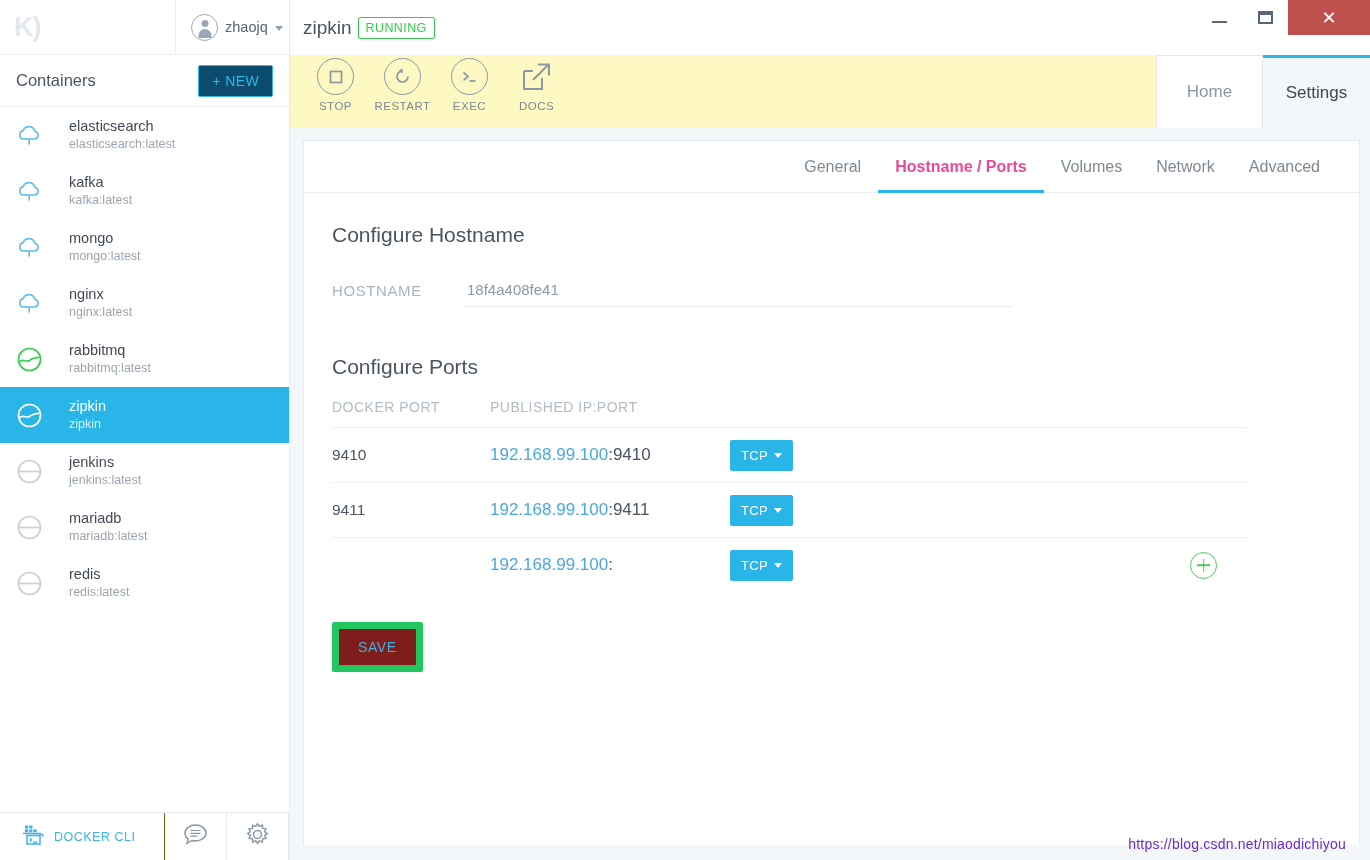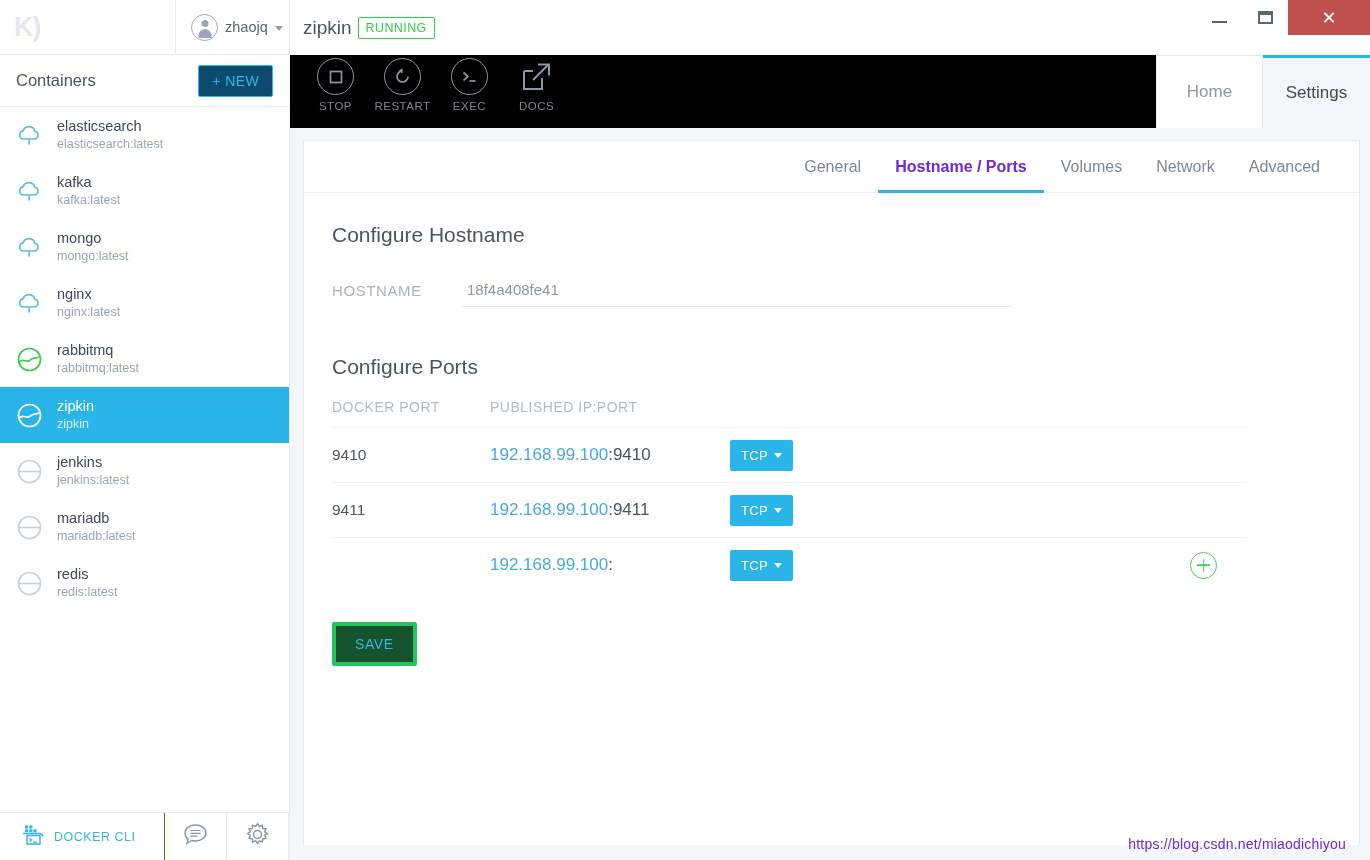--- a/index.html
+++ b/index.html
@@ -68,21 +68,21 @@
     border-radius: 2px; cursor: pointer; letter-spacing: .4px;
   }
 
   .container-list { flex: 1; overflow: hidden; }
   .c-item {
     height: 56px; display: flex; align-items: center;
     padding-left: 15px; gap: 13px; cursor: pointer;
   }
   .c-item.selected { background: #29b5e8; }
   .c-icon { width: 29px; height: 29px; flex: 0 0 auto; position: relative; }
-  .c-texts { display: flex; flex-direction: column; justify-content: center; gap: 2px; }
+  .c-texts { display: flex; flex-direction: column; justify-content: center; gap: 2px; margin-left: 12px; }
   .c-name { font-size: 14.5px; color: #3f4a56; line-height: 1.15; }
   .c-sub { font-size: 12.5px; color: #9aa5b1; line-height: 1.15; }
   .c-item.selected .c-name { color: #ffffff; }
   .c-item.selected .c-sub { color: #dcf2fb; }
 
   .sidebar-bottom {
     height: 48px; display: flex; align-items: stretch;
     border-top: 1px solid #e6ebf0;
   }
   .cli-btn {
@@ -108,21 +108,21 @@
   .winctrls { position: absolute; right: 0; top: 0; display: flex; height: 35px; }
   .win-btn {
     width: 46px; height: 35px; display: flex; align-items: center;
     justify-content: center; cursor: pointer; background: #ffffff;
   }
   .win-close { width: 82px; background: #c0504d; }
   .min-bar { width: 15px; height: 2px; background: #5a6673; margin-top: 8px; }
   .max-sq { width: 15px; height: 13px; border: 2px solid #5a6673; border-top-width: 4px; }
   .close-x { color: #fff; font-size: 18px; line-height: 1; }
 
-  .toolbar { height: 73px; display: flex; align-items: flex-start; padding-left: 12px; background: #000000; position: relative; }
+  .toolbar { height: 73px; display: flex; align-items: flex-start; padding-left: 12px; background: #fef9c3; position: relative; }
   .tool {
     width: 67px; display: flex; flex-direction: column;
     align-items: center; gap: 5px; cursor: pointer; padding-top: 3px;
   }
   .tool-circle {
     width: 37px; height: 37px; border-radius: 50%;
     border: 1.6px solid #8a97a4; display: flex; align-items: center; justify-content: center;
   }
   .tool-label { font-size: 11.5px; color: #7a8793; letter-spacing: .5px; }
 
@@ -141,21 +141,21 @@
   }
   .subtabs {
     height: 52px; display: flex; align-items: stretch;
     justify-content: flex-end; padding-right: 22px; gap: 0;
     border-bottom: 1px solid #e9eef3;
   }
   .stab {
     display: flex; align-items: center; padding: 0 17px;
     font-size: 16px; color: #7d8994; cursor: pointer; position: relative;
   }
-  .stab.active { color: #6d28d9; font-weight: bold; }
+  .stab.active { color: #ec4899; font-weight: bold; }
   .stab.active::after {
     content: ""; position: absolute; left: 0; right: 0; bottom: -1px;
     height: 3px; background: #29b5e8;
   }
 
   .section-title { font-size: 21px; color: #4a5561; }
   .body-pad { padding: 30px 0 0 28px; }
 
   .host-row { display: flex; align-items: flex-end; margin-top: 34px; }
   .host-label {
@@ -196,22 +196,22 @@
     width: 27px; height: 27px; border-radius: 50%;
     border: 1.4px solid #4bc95f; position: relative; cursor: pointer;
   }
   .plus-btn::before, .plus-btn::after {
     content: ""; position: absolute; background: #4bc95f;
   }
   .plus-btn::before { left: 50%; top: 6px; width: 1.6px; height: 13px; transform: translateX(-50%); }
   .plus-btn::after { top: 50%; left: 6px; height: 1.6px; width: 13px; transform: translateY(-50%); }
 
   .save-btn {
-    margin: 30px 0 4px 0; border: 4px solid #22c55e; color: #3bb4e5;
-    background: #14532d; font-size: 14px; padding: 10px 19px;
+    margin: 30px 0 4px 0; border: 7px solid #22c55e; color: #3bb4e5;
+    background: #7f1d1d; font-size: 14px; padding: 10px 19px;
     border-radius: 2px; cursor: pointer; letter-spacing: .6px;
   }
 
   .watermark {
     position: absolute; right: 24px; bottom: 8px;
     font-size: 14px; color: #6d28d9; letter-spacing: .2px;
   }
 </style>
 </head>
 <body>

